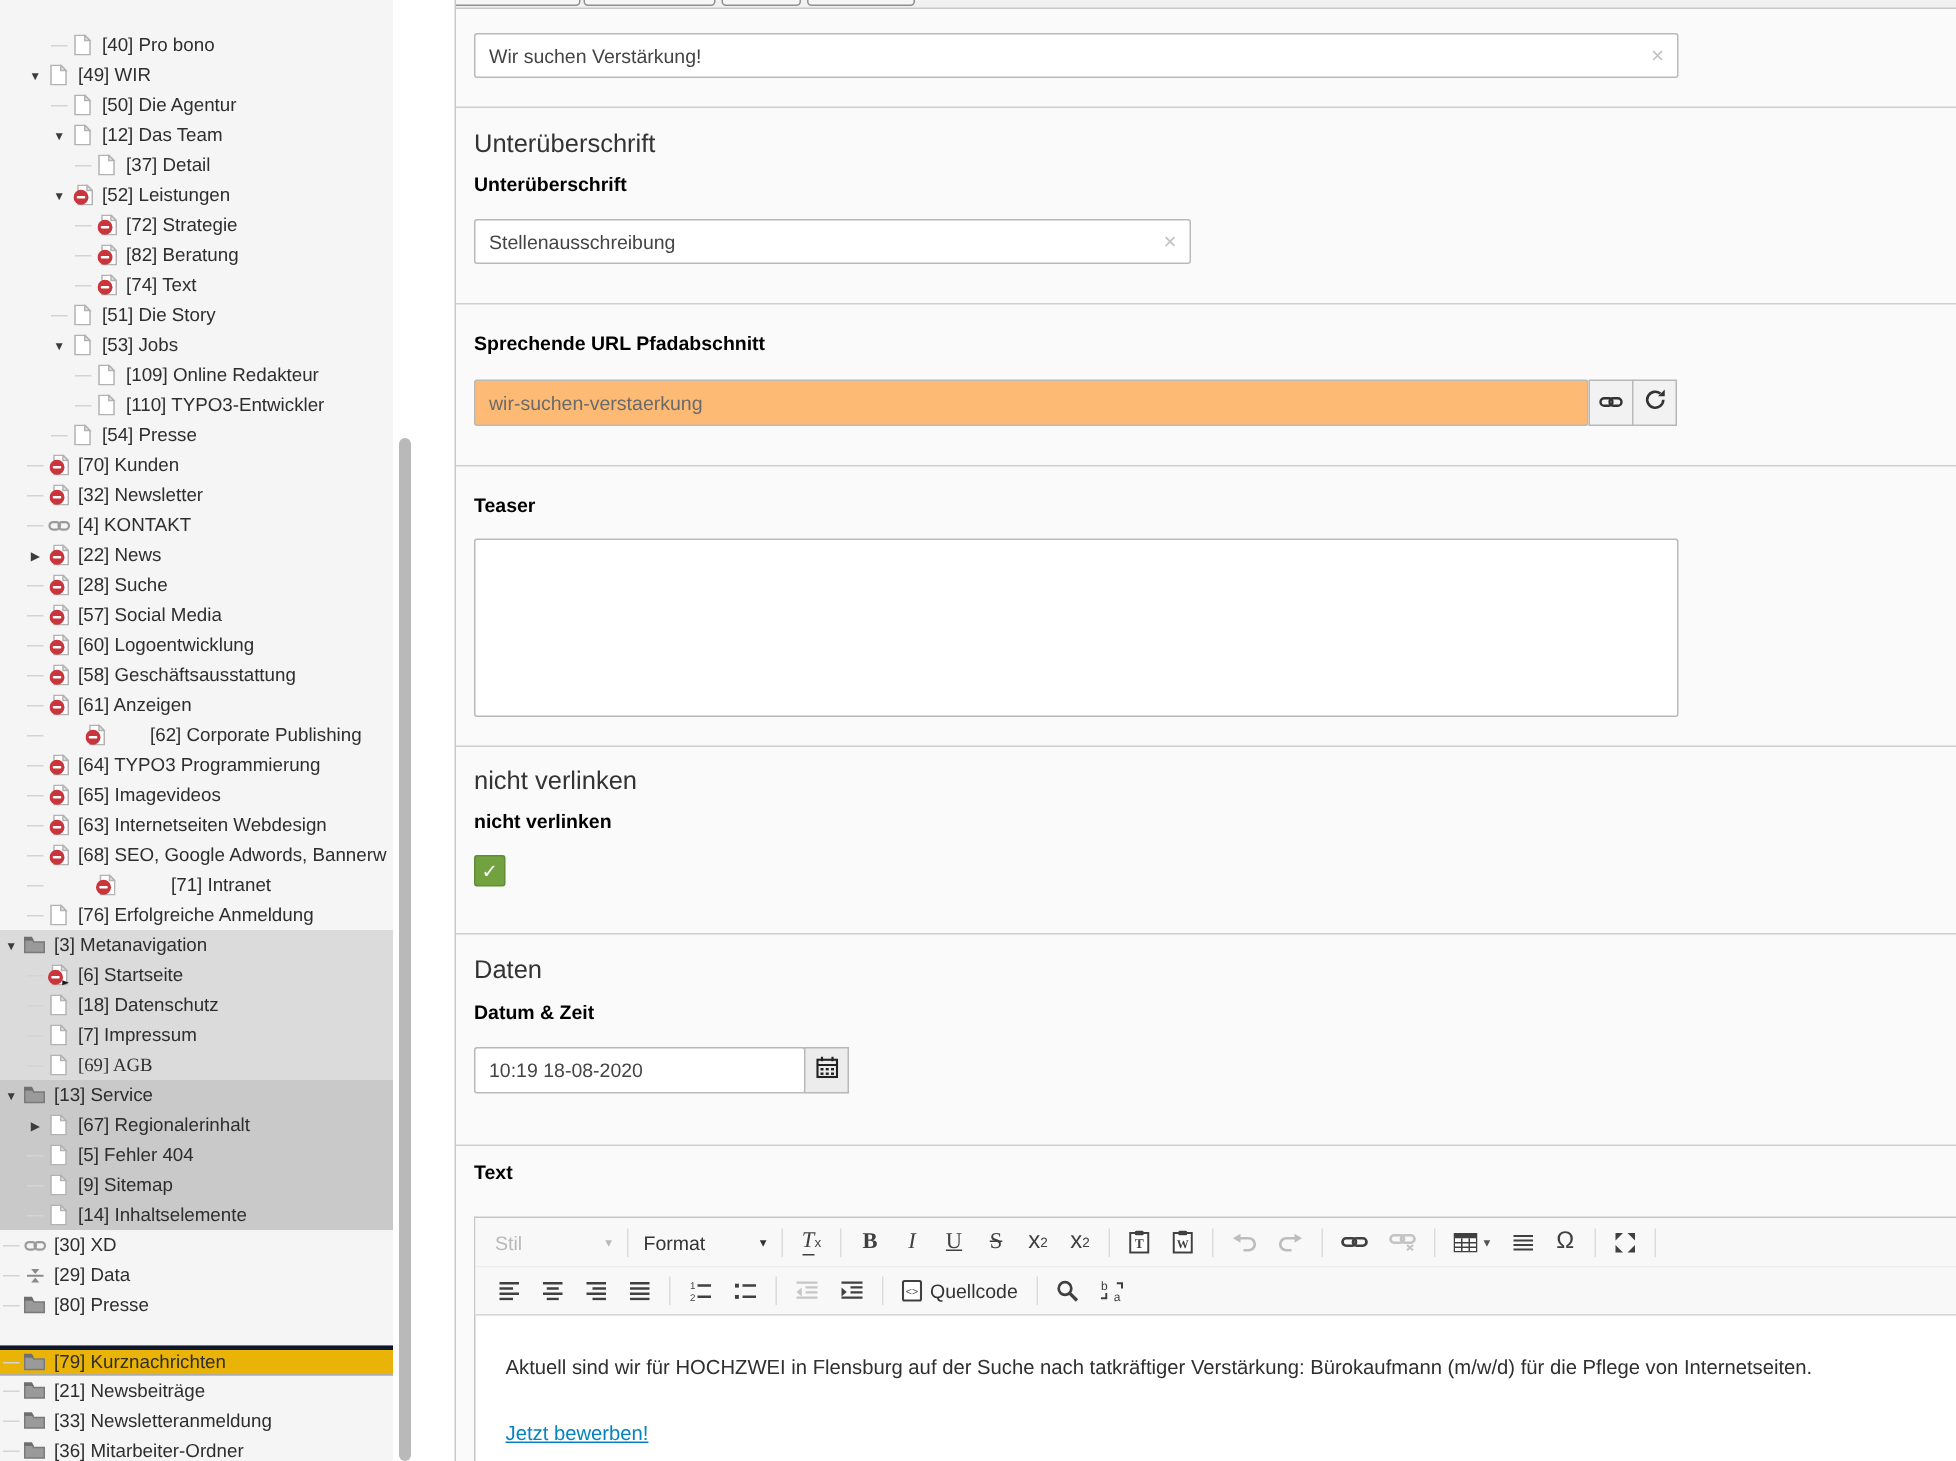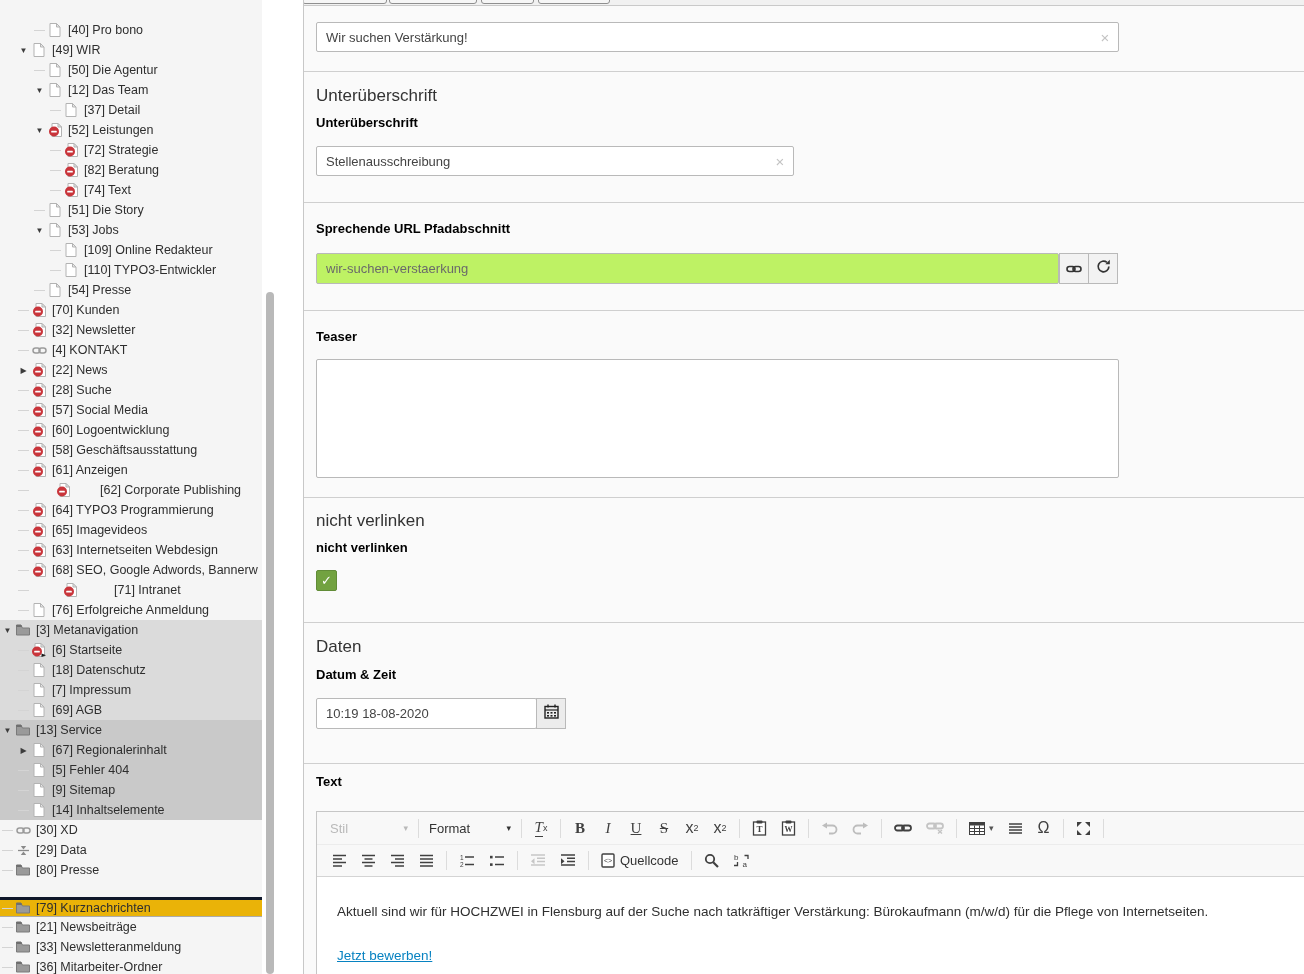--- a/index.html
+++ b/index.html
@@ -36,21 +36,21 @@
 
   .sec-heading { position:absolute; left:12px; font-size:17px; color:#333; font-weight:400; }
   .fld-label  { position:absolute; left:12px; font-size:13px; color:#000; font-weight:700; }
 
   .txt-input { position:absolute; height:30px; border:1px solid #b9b9b9; border-radius:2px;
     background:#fff; font-family:"Liberation Sans",sans-serif; font-size:13px; color:#444;
     padding:0 26px 0 9px; }
   .clear-x { position:absolute; width:20px; text-align:center; font-size:15px; color:#c3c3c3;
     cursor:pointer; }
 
-  .slug-input { background:#bef264; color:#6a6a6a; padding-right:9px; }
+  .slug-input { background:#fdba74; color:#6a6a6a; padding-right:9px; }
   .mini-btn { position:absolute; width:30px; height:31px; background:#f2f2f2;
     border:1px solid #b9b9b9; display:flex; align-items:center; justify-content:center; cursor:pointer; }
 
   .teaser-area { position:absolute; left:12px; top:359px; width:803px; height:119px;
     border:1px solid #b9b9b9; border-radius:2px; background:#fff; resize:none;
     font-family:"Liberation Sans",sans-serif; font-size:13px; padding:6px 9px; color:#333; }
 
   .checkbox { position:absolute; left:12px; top:570px; width:21px; height:21px;
     background:#72a240; border:1px solid #618c37; border-radius:2px; color:#fff;
     font-size:13px; display:flex; align-items:center; justify-content:center; cursor:pointer; }
@@ -457,21 +457,21 @@
     <div class="trow g-meta" style="padding-left: 16px;">
       <span class="arrow stub"></span>
       <span class="ticon">
         <svg width="12" height="14" viewBox="0 0 12 14">
           <path d="M1 .5h6.5L11 4v9.5H1z" fill="#fff" stroke="#b3b3b3"></path>
           <path d="M7.5.5L11 4H7.5z" fill="#e8e8e8" stroke="#b3b3b3"></path>
         </svg>
       </span>
       <span class="tlabel">[7] Impressum</span>
     </div>
-    <div class="trow g-meta" style="padding-left: 16px;">
+    <div class="trow g-meta" style="padding-left: 16px; font-family: Liberation Serif, serif;">
       <span class="arrow stub"></span>
       <span class="ticon">
         <svg width="12" height="14" viewBox="0 0 12 14">
           <path d="M1 .5h6.5L11 4v9.5H1z" fill="#fff" stroke="#b3b3b3"></path>
           <path d="M7.5.5L11 4H7.5z" fill="#e8e8e8" stroke="#b3b3b3"></path>
         </svg>
       </span>
       <span class="tlabel">[69] AGB</span>
     </div>
     <div class="trow g-service" style="padding-left: 0px;">

